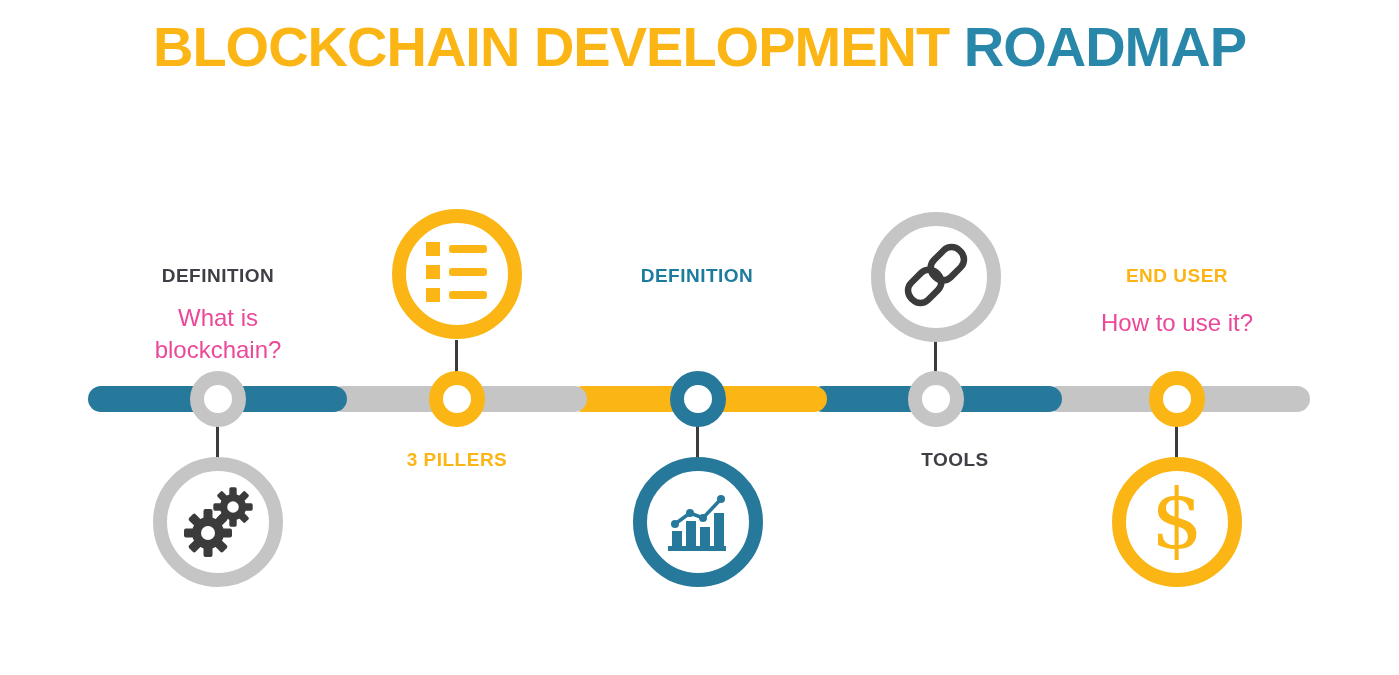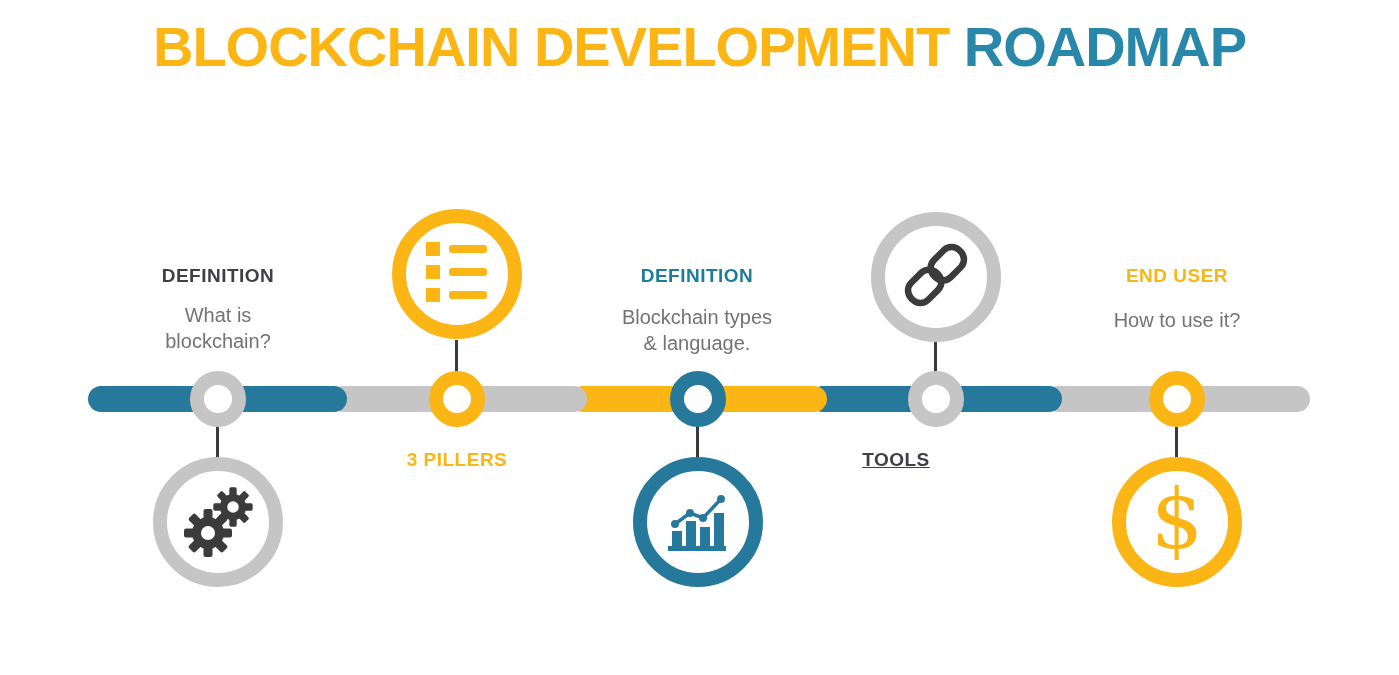--- a/index.html
+++ b/index.html
@@ -65,26 +65,26 @@
 
   
   .m-label{
     position:absolute;width:280px;text-align:center;
     font-size:19px;font-weight:700;letter-spacing:0.5px;color:#3F3F46;
   }
   .m-label.lab-teal{color:#1D7C9E;}
   .m-label.lab-yellow{color:#FBB615;}
   .m-desc{
     position:absolute;width:280px;text-align:center;
-    font-size:20px;color:#737373;line-height:1.32;white-space:pre-line;
+    font-size:24px;color:#ec4899;line-height:1.32;white-space:pre-line;
   }
   .lab-1{left:78px;top:265px;}   .desc-1{left:78px;top:302px;}
   .lab-2{left:317px;top:449px;}
   .lab-3{left:557px;top:265px;}  .desc-3{left:557px;top:304px;}
-  .lab-4{left:756px;top:449px;text-decoration:underline;}  .desc-4{left:796px;top:487px;}
+  .lab-4{left:815px;top:449px;}  .desc-4{left:796px;top:487px;}
   .lab-5{left:1037px;top:265px;} .desc-5{left:1037px;top:307px;}
 </style>
 </head>
 <body>
 
 <div class="stage">
 
   <div class="title">
     <span class="t-yellow">BLOCKCHAIN DEVELOPMENT</span>
     <span class="t-teal">ROADMAP</span>
@@ -158,22 +158,20 @@
           <rect x="23" y="28" width="38" height="8" rx="3"></rect>
           <rect x="0" y="48" width="14" height="14"></rect>
           <rect x="23" y="51" width="38" height="8" rx="3"></rect>
         </g>
       </svg>
     </span>
   </div>
   <div class="m-label lab-yellow lab-2">3 PILLERS</div>
 
   <div class="m-label lab-teal lab-3">DEFINITION</div>
-  <div class="m-desc desc-3">Blockchain types
-&amp; language.</div>
   <div class="big-circle bc-teal bc-3">
     <span>
       <svg width="70" height="70" viewBox="0 0 70 70">
         <g fill="#27799B">
           <rect x="5" y="61" width="58" height="5"></rect>
           <rect x="9" y="46" width="10" height="15"></rect>
           <rect x="23" y="36" width="10" height="25"></rect>
           <rect x="37" y="42" width="10" height="19"></rect>
           <rect x="51" y="28" width="10" height="33"></rect>
         </g>

